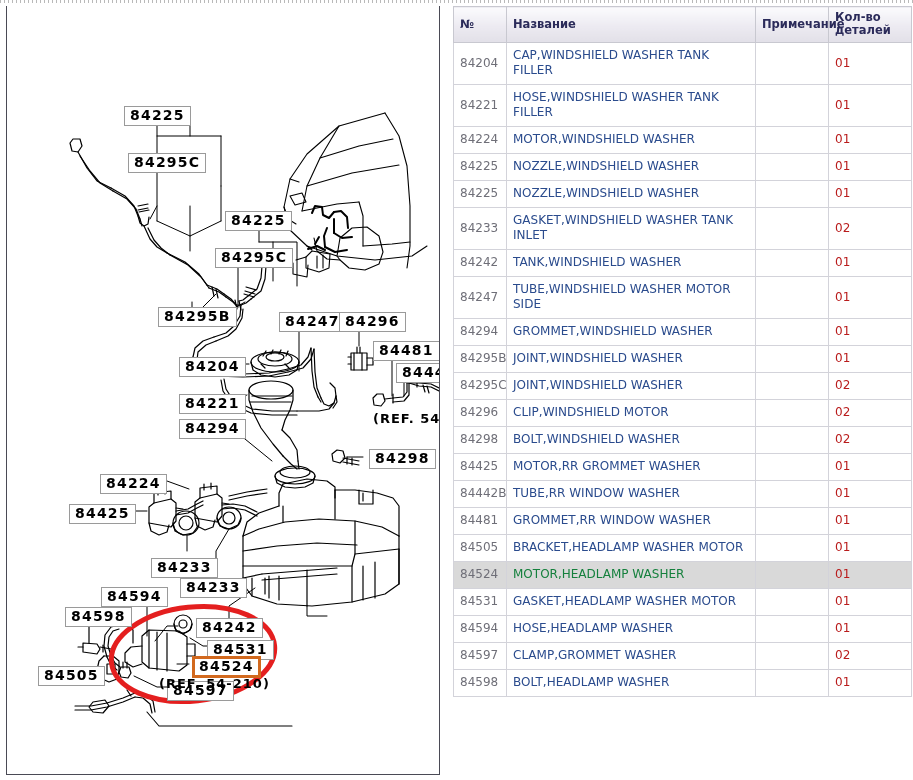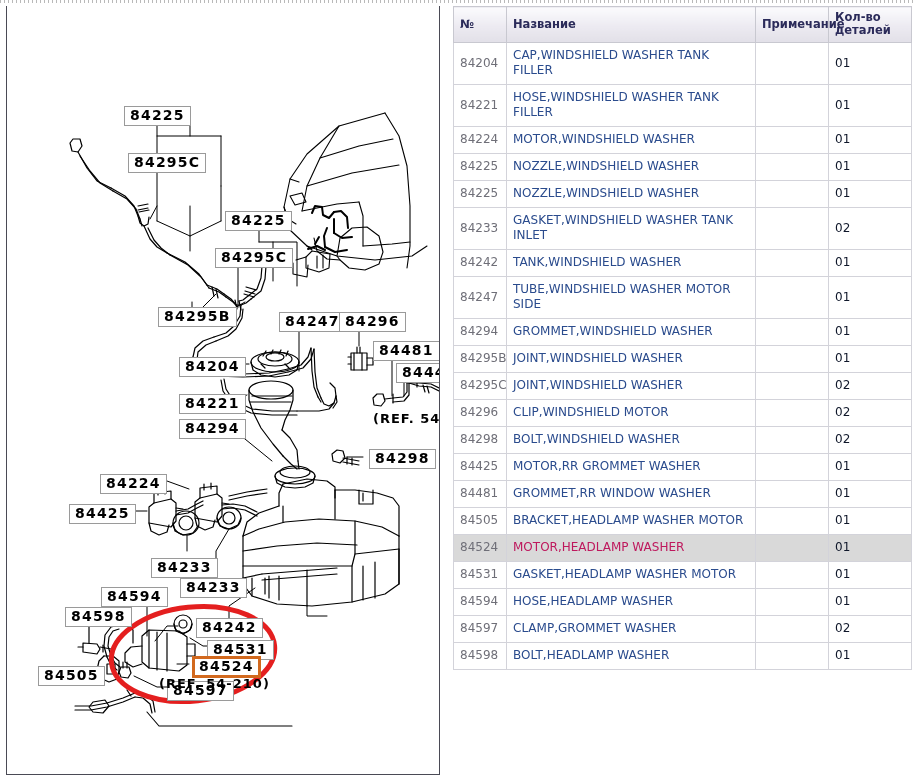--- a/index.html
+++ b/index.html
@@ -97,29 +97,29 @@
     border: 1px solid #d3d3da;
     font-size: 12px;
     padding: 5px 6px 6px 6px;
     vertical-align: middle;
     line-height: 15px;
     font-family: "DejaVu Sans", sans-serif;
   }
   td.c-num { color: #6f6f78; width: 52px; white-space: nowrap; font-size: 12px;}
   td.c-name { width: 248px; }
   td.c-note { width: 72px; }
-  td.c-qty  { width: 70px; color: #0f172a; }
+  td.c-qty  { width: 70px; color: #b91c1c; }
   tr.sel td { background: #d9d9d9; }
   td.c-name a {
     color: #2a4b8d;
     font-size: 12px;
     cursor: pointer;
     text-align: center;
   }
-  tr.sel td.c-name a { color: #be185d; }
+  tr.sel td.c-name a { color: #15803d; }
 </style>
 </head>
 <body>
 
 <div id="page">
 
   <div id="ruler"></div>
 
   <div id="diagram-panel">
 
@@ -577,20 +577,26 @@
             <td class="c-note"></td>
             <td class="c-qty">02</td>
           </tr>
           <tr>
             <td class="c-num">84425</td>
             <td class="c-name"><a>MOTOR,RR GROMMET WASHER</a></td>
             <td class="c-note"></td>
             <td class="c-qty">01</td>
           </tr>
           <tr>
+            <td class="c-num">84442B</td>
+            <td class="c-name"><a>TUBE,RR WINDOW WASHER</a></td>
+            <td class="c-note"></td>
+            <td class="c-qty">01</td>
+          </tr>
+          <tr>
             <td class="c-num">84481</td>
             <td class="c-name"><a>GROMMET,RR WINDOW WASHER</a></td>
             <td class="c-note"></td>
             <td class="c-qty">01</td>
           </tr>
           <tr>
             <td class="c-num">84505</td>
             <td class="c-name"><a>BRACKET,HEADLAMP WASHER MOTOR</a></td>
             <td class="c-note"></td>
             <td class="c-qty">01</td>

